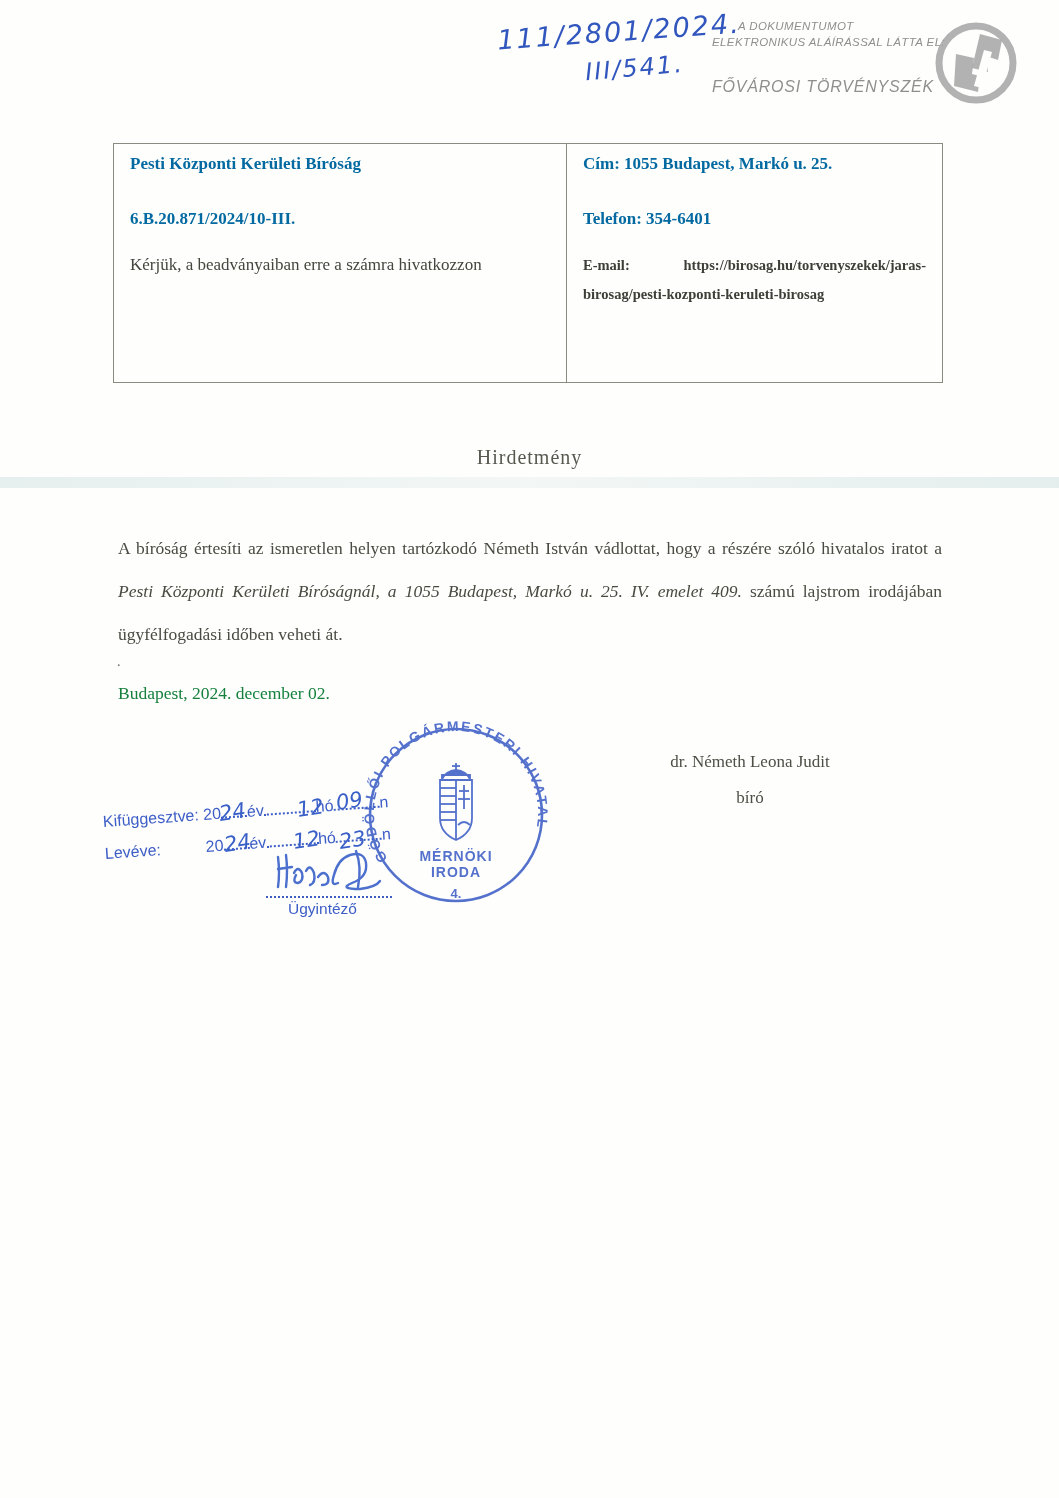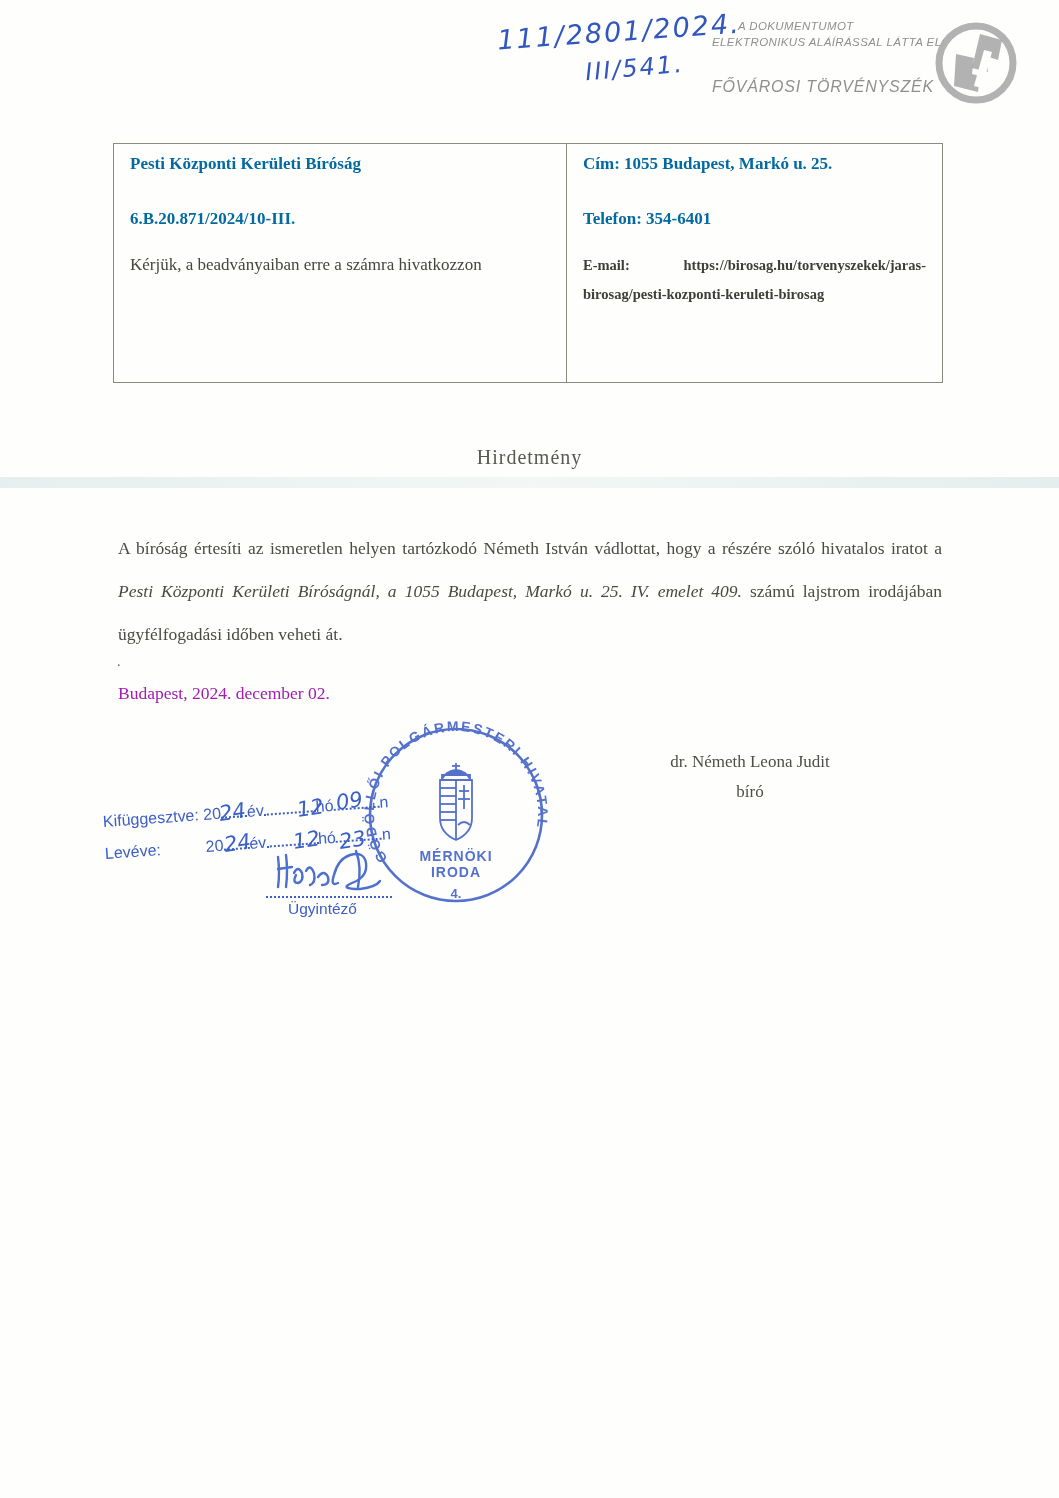--- a/index.html
+++ b/index.html
@@ -47,26 +47,26 @@
   .doc-title { position:absolute; left:0; top:446px; width:100%; text-align:center;
                font-size:20px; color:#585850; letter-spacing:1px; }
   .scan-band { position:absolute; left:0; top:477px; width:100%; height:11px;
                background:linear-gradient(90deg, rgba(173,205,205,0.30), rgba(190,215,210,0.18), rgba(173,205,205,0.32)); }
 
   
   .body-par { position:absolute; left:118px; top:527px; width:824px;
               font-size:17.5px; line-height:43px; text-align:justify; color:#4a4a42; }
   .body-par .ital { font-style:italic; }
   .dot-mark { position:absolute; left:117px; top:654px; font-size:14px; color:#6a6a62; }
-  .date-line { position:absolute; left:118px; top:683px; font-size:17.5px; color:#a21caf; }
+  .date-line { position:absolute; left:118px; top:683px; font-size:17.5px; color:#15803d; }
 
   
   .judge { position:absolute; left:610px; top:752px; width:280px; text-align:center;
            font-size:17px; color:#4e4e46; }
-  .judge .jt { margin-top:10px; }
+  .judge .jt { margin-top:16px; }
 
   
   .post-row { position:absolute; font-family:"Liberation Sans", sans-serif;
               color:#3d5ec6; font-size:16px; white-space:nowrap; }
   .post-row1 { left:103px; top:813px; transform:rotate(-4deg); transform-origin:left center; }
   .post-row2 { left:105px; top:845px; transform:rotate(-4deg); transform-origin:left center; }
   .leader { display:inline-block; border-bottom:2px dotted #3d5ec6; height:12px; }
   .post-row2 .gap { display:inline-block; width:36px; }
 
   .hw-num { position:absolute; font-family:"DejaVu Sans", sans-serif; font-style:italic;

